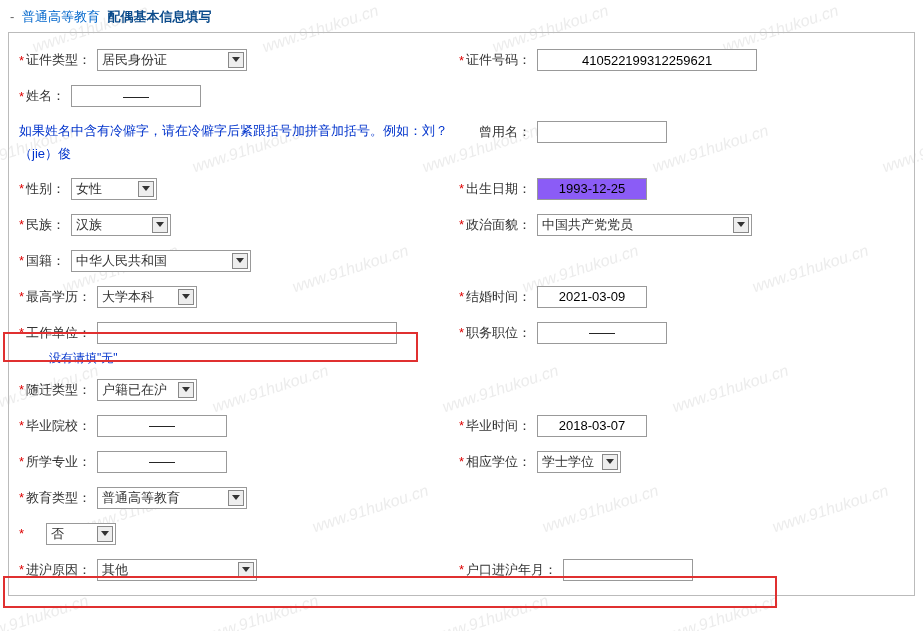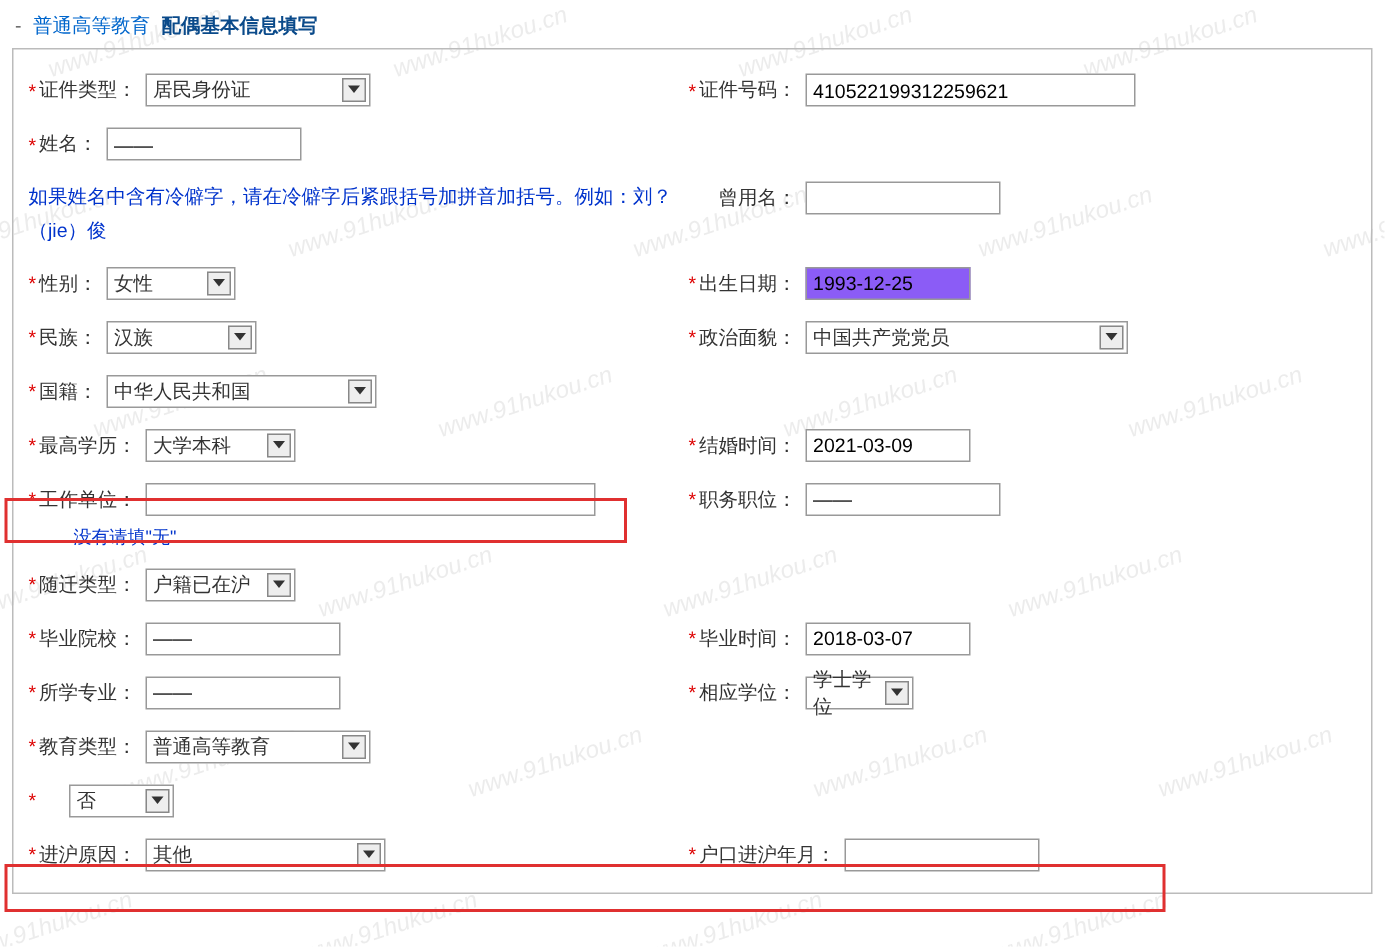--- a/index.html
+++ b/index.html
@@ -63,20 +63,21 @@
       white-space: nowrap;
     }
     .input, .select {
       border: 1px solid #999;
       background: #fff;
       height: 22px;
       padding: 1px 4px;
       font-size: 13px;
       font-family: inherit;
       margin-left: 6px;
+      text-align: center;
     }
     .select {
       min-width: 60px;
       padding-right: 20px;
       background: #fff;
       position: relative;
       display: inline-flex;
       align-items: center;
       cursor: pointer;
     }
@@ -298,21 +299,21 @@
 
   <div class="row">
     <div class="col col-left">
       <span class="req">*</span>
       <span class="lbl">所学专业：</span>
       <input class="input" style="width: 130px;" value="——">
     </div>
     <div class="col col-right">
       <span class="req">*</span>
       <span class="lbl">相应学位：</span>
-      <div class="select" style="width:72px">
+      <div class="select" style="width:84px">
         <span>学士学位</span>
           <span class="caret"></span>
       </div>
     </div>
   </div>
 
   <div class="row">
     <div class="col col-left">
       <span class="req">*</span>
       <span class="lbl">教育类型：</span>

